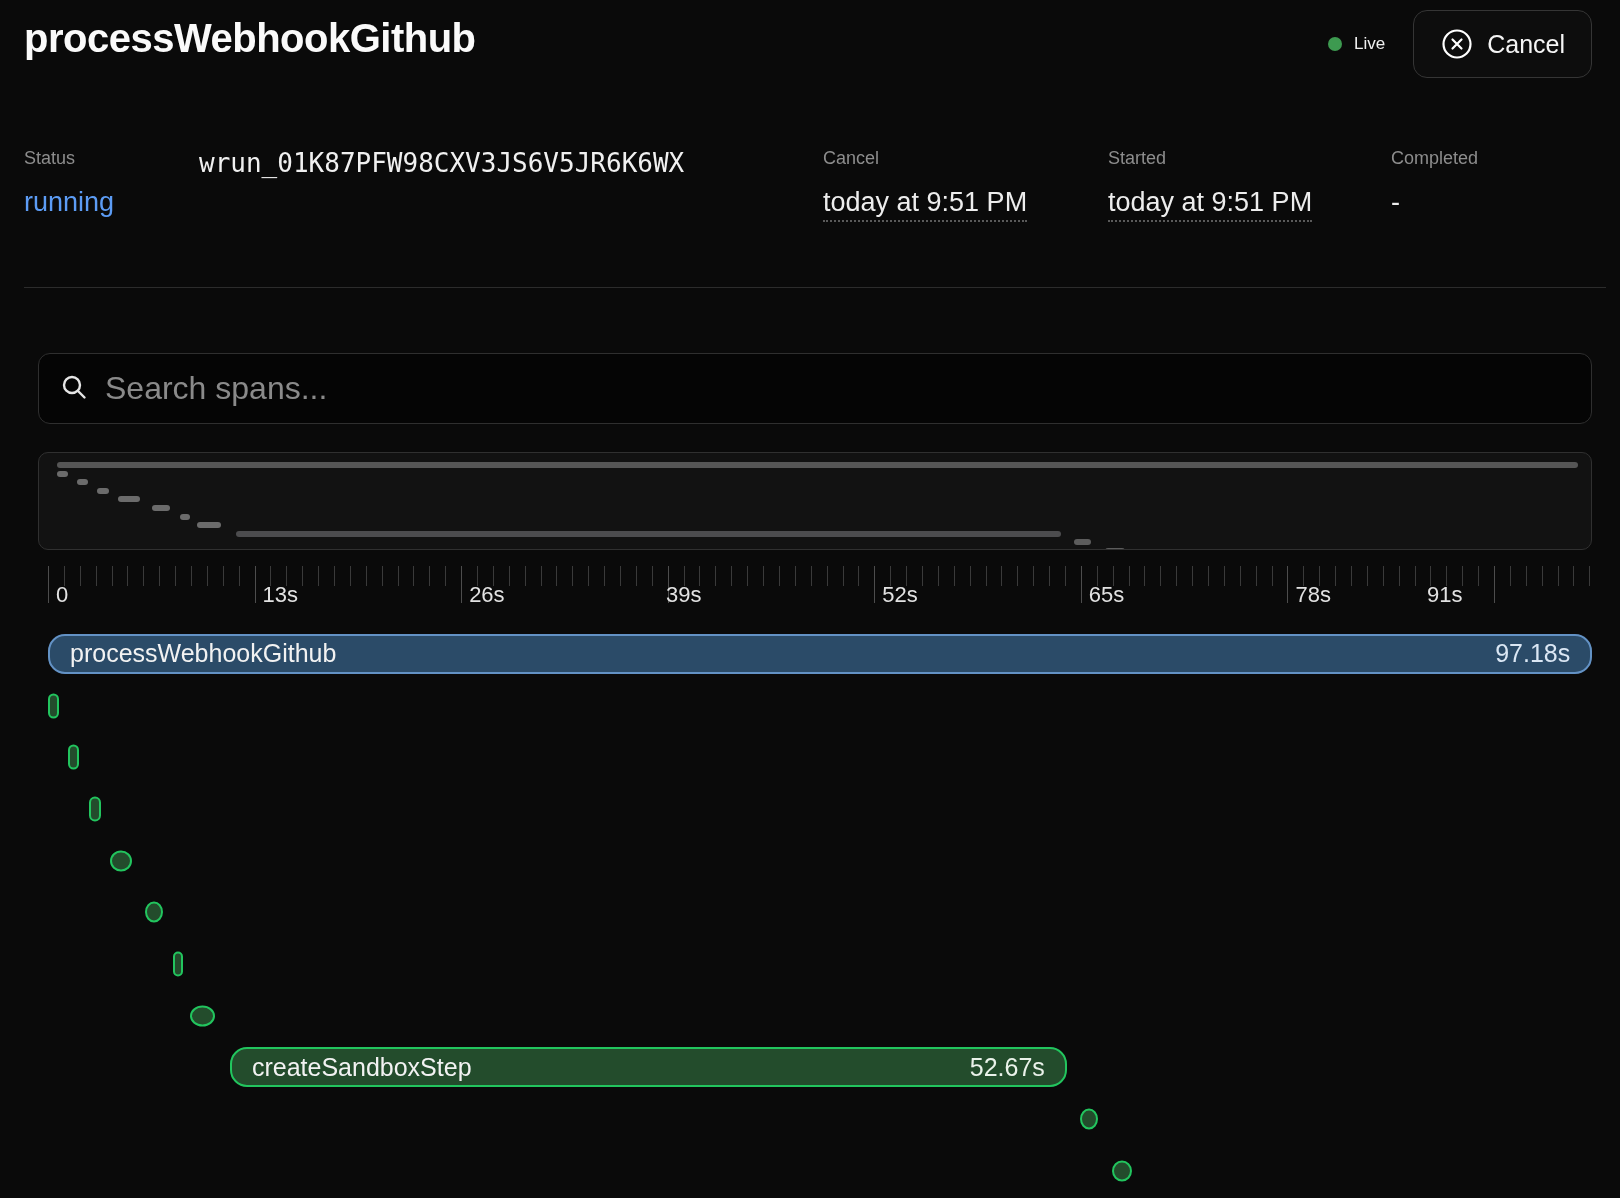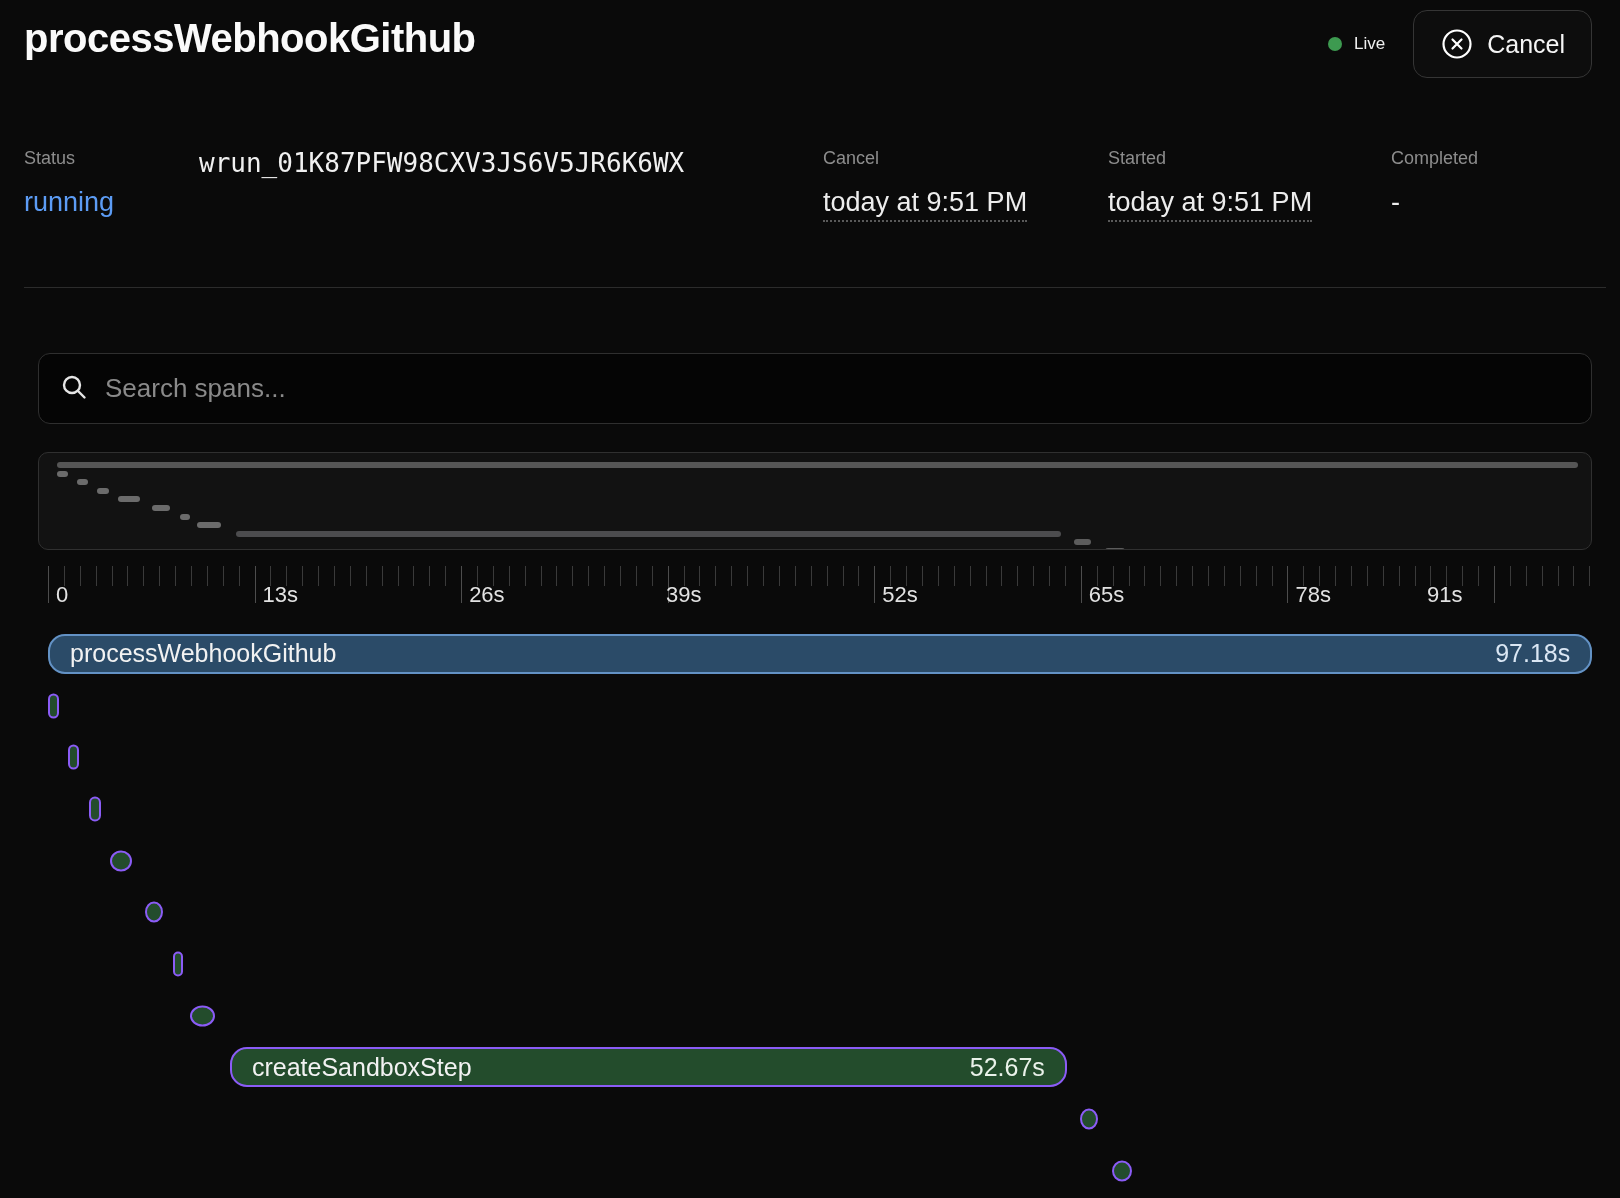--- a/index.html
+++ b/index.html
@@ -26,21 +26,21 @@
   .v-running { color:#5c9cf5; }
   .v-mono { font-family:"DejaVu Sans Mono","Liberation Mono",monospace; font-size:26px; color:#f0f0f0; }
   .v-underline { border-bottom:2px dotted #5a5a5a; padding-bottom:3px; }
   .divider { position:absolute; top:287px; left:24px; right:14px; height:1px; background:#2c2c2c; }
 
   
   .search { position:absolute; top:353px; left:38px; width:1554px; height:71px;
             background:#050505; border:1px solid #2f2f2f; border-radius:12px;
             display:flex; align-items:center; padding:0 20px; gap:16px; }
   .search input { flex:1; background:transparent; border:none; outline:none;
-                  font-size:26px; color:#e8e8e8; font-family:"Liberation Sans",sans-serif; }
+                  font-size:32px; color:#e8e8e8; font-family:"Liberation Sans",sans-serif; }
   .search input::placeholder { color:#8a8a8a; }
 
   
   .minimap { position:absolute; top:452px; left:38px; width:1554px; height:98px;
              background:#121212; border:1px solid #303030; border-radius:10px;
              overflow:hidden; padding:9px 8px 0 8px; }
   .mm-row { position:relative; height:6px; margin-bottom:2.6px; }
   .mm-item { position:absolute; top:0; height:6px; border-radius:3px; }
 
   
@@ -49,21 +49,21 @@
   .tick { position:absolute; top:0; width:1px; background:#3a3a3a; }
   .tick.minor { height:20px; }
   .tick.major { height:37px; background:#4d4d4d; }
   .tick-label { position:absolute; top:16px; font-size:22px; color:#e2e2e2; }
 
   .spans { position:relative; }
   .span-row { position:relative; height:51.7px; }
   .sp { position:absolute; top:50%; transform:translateY(-50%); display:flex;
         align-items:center; justify-content:space-between; cursor:pointer; }
   .sp.blue  { background:#2b4b68; border:2px solid #6392c5; }
-  .sp.green { background:#234c2c; border:2px solid #8b5cf6; }
+  .sp.green { background:#234c2c; border:2px solid #22c55e; }
   .sp.kind-bar  { height:40px; border-radius:17px; padding:0 20px; }
   .sp.kind-pill { height:25px; border-radius:6px; }
   .sp.kind-round{ height:21px; border-radius:50%; }
   .sp-label { font-size:25px; color:#f2f2f2; white-space:nowrap; }
   .sp-dur { font-size:25px; white-space:nowrap; }
   .sp.blue .sp-dur { color:#dbe7f4; }
   .sp.green .sp-dur { color:#eaf2ea; }
 </style>
 </head>
 <body>

